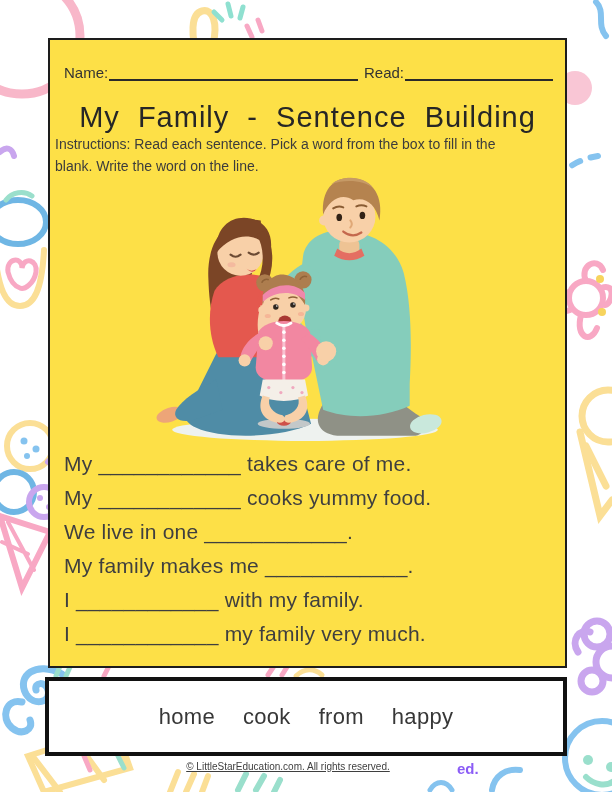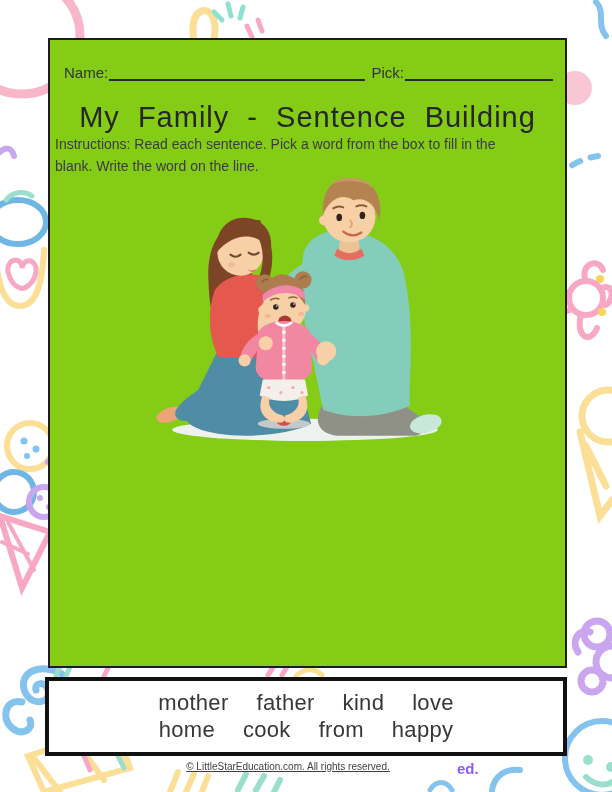--- a/index.html
+++ b/index.html
@@ -4,21 +4,21 @@
 <style>
   html,body{margin:0;padding:0;}
   body{
     width:612px;height:792px;position:relative;overflow:hidden;
     background:#ffffff;font-family:"Liberation Sans",sans-serif;color:#3d3d3d;
   }
   .doodles{position:absolute;left:0;top:0;width:612px;height:792px;z-index:0;}
   
   .main-box{
     position:absolute;left:48px;top:38px;width:519px;height:630px;
-    background:#84cc16;border:2px solid #1d1d1d;box-sizing:border-box;z-index:1;
+    background:#fde047;border:2px solid #1d1d1d;box-sizing:border-box;z-index:1;
   }
   .name-row{
     position:absolute;left:14px;top:22px;right:12px;
     display:flex;align-items:flex-end;font-size:15px;color:#333;
   }
   .write-line{border-bottom:2px solid #2a2a2a;height:17px;display:inline-block;}
   .name-line{flex:1;margin:0 6px 0 1px;}
   .date-line{width:148px;margin-left:1px;}
   .ws-title{
     position:absolute;left:0;top:61px;width:100%;text-align:center;
@@ -136,21 +136,21 @@
     <path d="M238,790 L246,774 M256,790 L264,776 M274,792 L280,780" stroke="#9adfcc" stroke-width="6"></path>
     <path d="M430,790 C436,780 446,780 452,790" stroke="#85c3ef" stroke-width="5"></path>
   </g>
 </svg>
 
 <div class="main-box">
 
   <div class="name-row">
     <span>Name:</span>
     <span class="write-line name-line"></span>
-    <span>Pick:</span>
+    <span>Read:</span>
     <span class="write-line date-line"></span>
   </div>
 
   <h1 class="ws-title">My Family - Sentence Building</h1>
 
   <div class="instructions">
     <span>Instructions: Read each sentence. Pick a word from the box to fill in the</span>
     <span>blank. Write the word on the line.</span>
   </div>
 
@@ -235,29 +235,31 @@
         <ellipse cx="131" cy="250" rx="7" ry="4" fill="#cf5149"></ellipse>
         <ellipse cx="127" cy="247" rx="5" ry="4" fill="#f8d0a8"></ellipse>
         <ellipse cx="136" cy="247" rx="5" ry="4" fill="#f8d0a8"></ellipse>
       </g>
 
       <circle cx="173" cy="180" r="10" fill="#f8d0a8"></circle>
       <circle cx="113" cy="172" r="7" fill="#f8d0a8"></circle>
     </svg>
   </div>
 
+  <div class="sentences">
+    <p>My ____________ takes care of me.</p>
+    <p>My ____________ cooks yummy food.</p>
+    <p>We live in one ____________.</p>
+    <p>My family makes me ____________.</p>
+    <p>I ____________ with my family.</p>
+    <p>I ____________ my family very much.</p>
+  </div>
 </div>
 
 <div class="word-box">
-  <div class="word-row">
-    <span class="word">mother</span>
-    <span class="word">father</span>
-    <span class="word">kind</span>
-    <span class="word">love</span>
-  </div>
   <div class="word-row">
     <span class="word">home</span>
     <span class="word">cook</span>
     <span class="word">from</span>
     <span class="word">happy</span>
   </div>
 </div>
 
 <div class="footer">
   <span>© LittleStarEducation.com. All rights reserved.</span>

